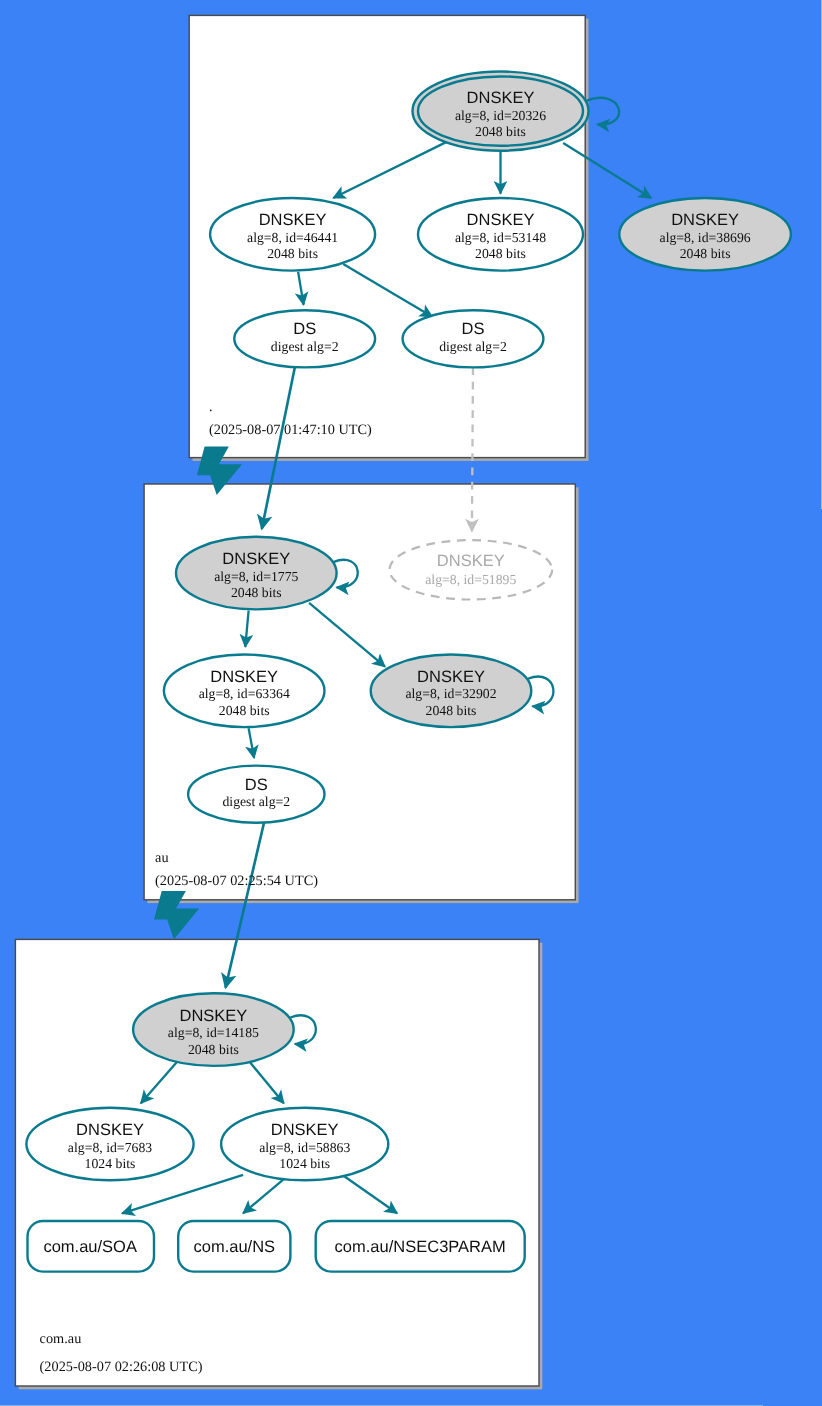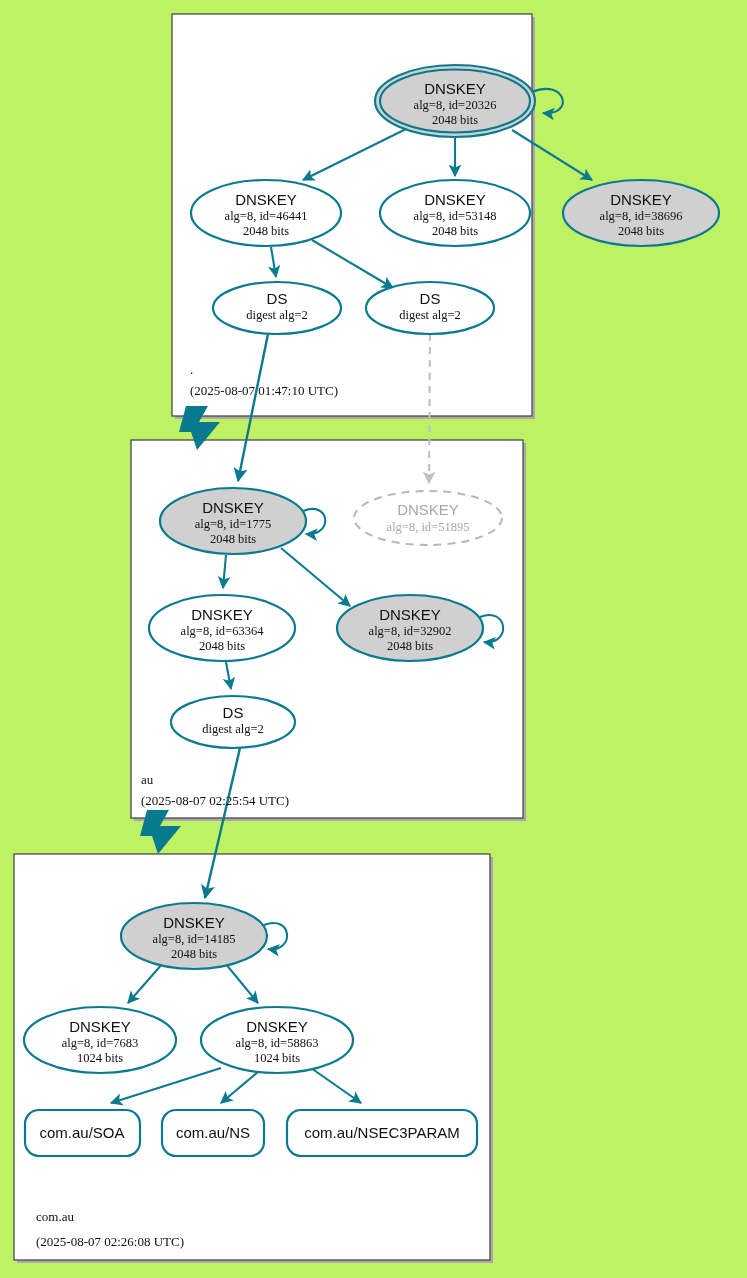--- a/index.html
+++ b/index.html
@@ -7,21 +7,21 @@
     margin: 0;
     padding: 0;
     background: #ffffff;
     font-family: "Liberation Sans", sans-serif;
   }
   #stage {
     position: relative;
     width: 747px;
     height: 1278px;
     overflow: hidden;
-    background: #bef264;
+    background: #3b82f6;
   }
   #graph {
     position: absolute;
     left: 0;
     top: 0;
     width: 747px;
     height: 1278px;
   }
   text { dominant-baseline: middle; }
   .t-title {

